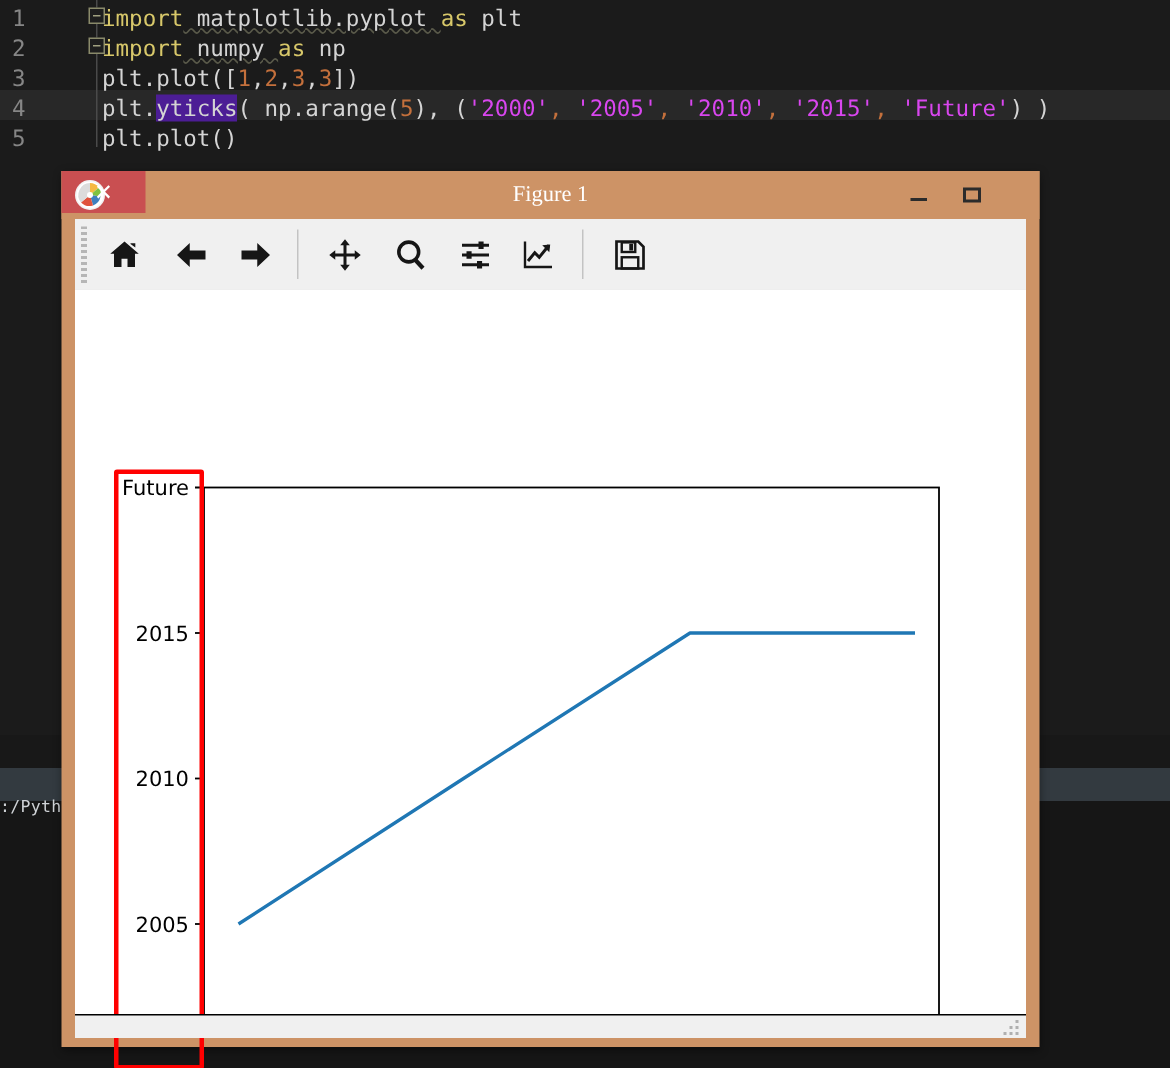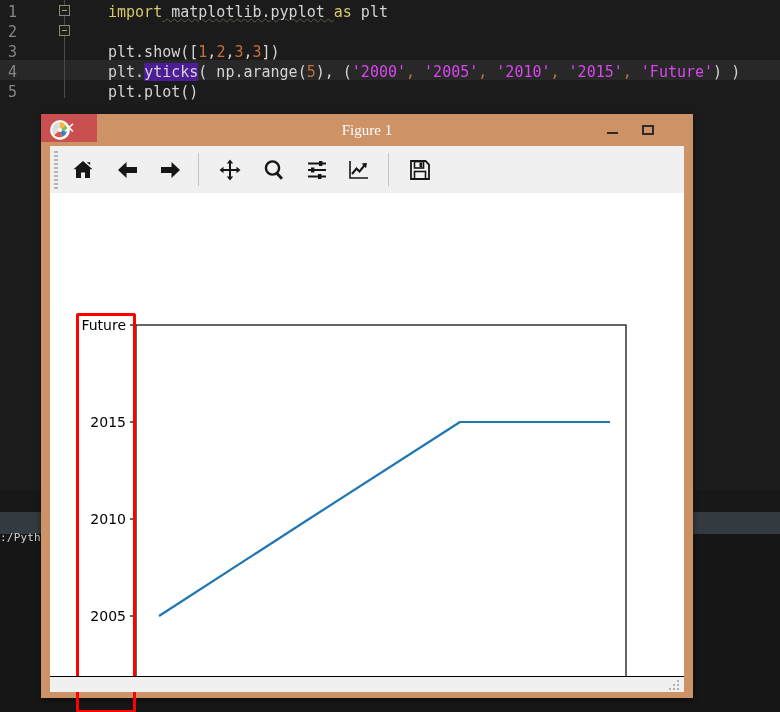--- a/index.html
+++ b/index.html
@@ -96,21 +96,20 @@
 
   .code-line {
     position: absolute;
     left: 68px;
     height: 20px;
     line-height: 20px;
     font-family: "DejaVu Sans Mono", monospace;
     font-size: 15px;
     white-space: pre;
     color: #d4d4d4;
-    margin-left: 40px;
   }
   .active-line-bg {
     position: absolute;
     left: 0;
     width: 780px;
     height: 20px;
     background: #282828;
   }
   .kw { color: #d8c86a; }
   .mod { color: #d4d4d4; }
@@ -286,22 +285,23 @@
     <div class="lineno" style="top:42px;">3</div>
     <div class="lineno" style="top:62px;">4</div>
     <div class="lineno" style="top:82px;">5</div>
   </div>
   <div id="fold-rail"></div>
   <div class="fold-marker" style="top:5px;"></div>
   <div class="fold-marker" style="top:25px;"></div>
 
   <div class="code-line" style="top:2px;"><span class="kw">import</span><span class="mod squiggle"> matplotlib.pyplot </span><span class="kw">as</span><span class="mod"> plt</span></div>
 
-
-  <div class="code-line" style="top:42px;"><span class="punct">plt.show([</span><span class="num">1</span><span class="punct">,</span><span class="num">2</span><span class="punct">,</span><span class="num">3</span><span class="punct">,</span><span class="num">3</span><span class="punct">])</span></div>
+  <div class="code-line" style="top:22px;"><span class="kw">import</span><span class="mod squiggle"> numpy </span><span class="kw">as</span><span class="mod"> np</span></div>
+
+  <div class="code-line" style="top:42px;"><span class="punct">plt.plot([</span><span class="num">1</span><span class="punct">,</span><span class="num">2</span><span class="punct">,</span><span class="num">3</span><span class="punct">,</span><span class="num">3</span><span class="punct">])</span></div>
 
   <div class="code-line" style="top:62px;"><span class="punct">plt.</span><span class="punct sel">yticks</span><span class="punct">( np.arange(</span><span class="num">5</span><span class="punct">), (</span><span class="str">'2000'</span><span class="num">, </span><span class="str">'2005'</span><span class="num">, </span><span class="str">'2010'</span><span class="num">, </span><span class="str">'2015'</span><span class="num">, </span><span class="str">'Future'</span><span class="punct">) )</span></div>
 
   <div class="code-line" style="top:82px;"><span class="punct">plt.plot()</span></div>
 </div>
 
 <div id="figure-window">
 
   <div id="titlebar">
     <div id="fig-icon">

